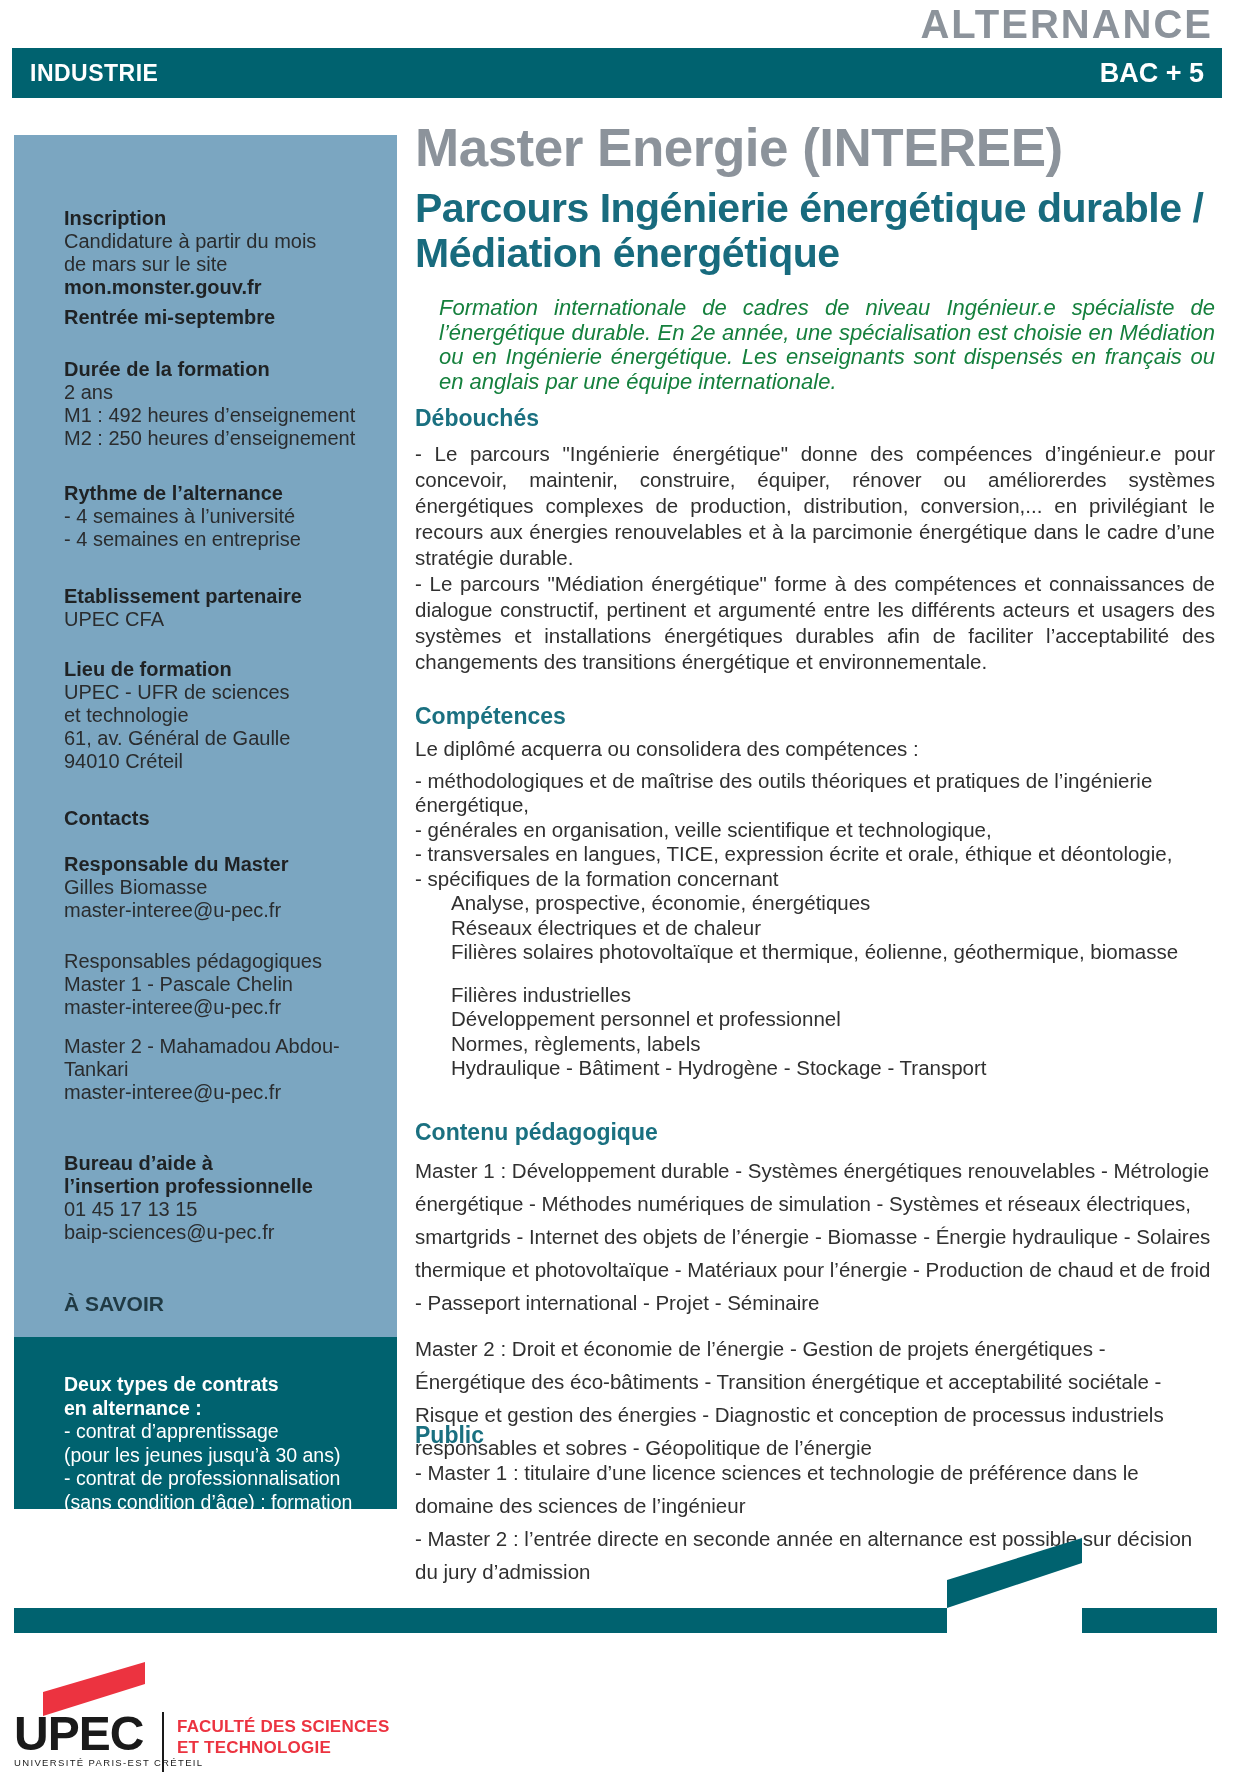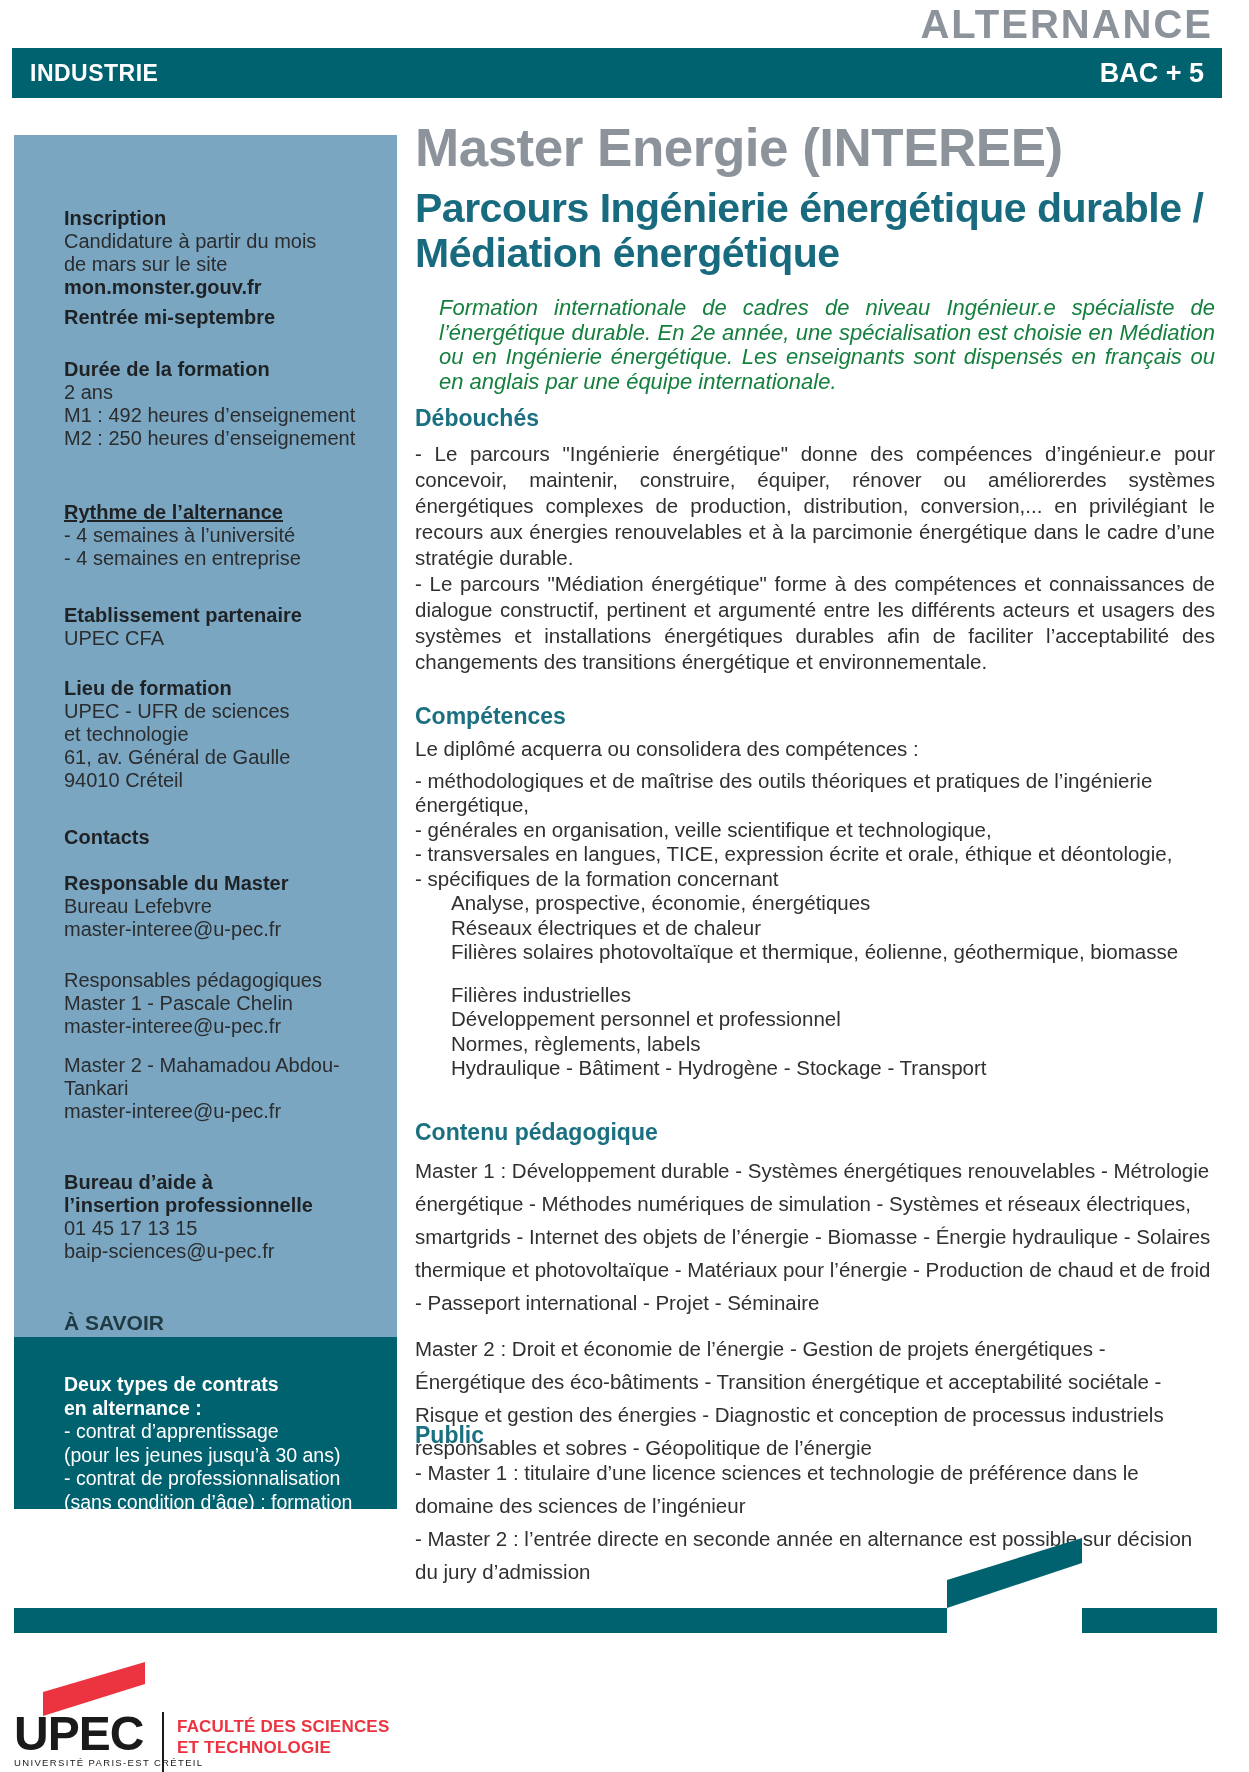--- a/index.html
+++ b/index.html
@@ -22,21 +22,21 @@
   
   .sidebar{
     position:absolute;left:14px;top:135px;width:383px;height:1202px;background:#7BA6C1;
     box-sizing:border-box;padding:72px 26px 0 50px;
     color:#2A2C2E;font-size:20px;line-height:23px;overflow:hidden;
   }
   .sidebar .line{white-space:nowrap;}
   .sb-bold{font-weight:bold;color:#1F2224;}
   .mt7{margin-top:7px;}  .mt16{margin-top:16px;}  .mt23{margin-top:23px;}
   .mt27{margin-top:27px;} .mt28{margin-top:28px;} .mt29{margin-top:29px;}
-  .mt34{margin-top:34px;} .mt48{margin-top:48px;} .mt51{margin-top:51px;text-decoration:underline;}
+  .mt34{margin-top:34px;} .mt48{margin-top:48px;} .mt51{margin-top:32px;}
   .a-savoir{font-weight:bold;color:#203A44;font-size:21px;}
   .savoir-box{
     position:absolute;left:14px;top:1337px;width:383px;height:172px;background:#00626F;
     box-sizing:border-box;padding:36px 20px 0 50px;
     color:#ffffff;font-size:19.5px;line-height:23.5px;overflow:hidden;
   }
   .savoir-box .line{white-space:nowrap;}
   .sb-bold-white{font-weight:bold;}
   
   .main-title{position:absolute;left:415px;top:120px;width:800px;}
@@ -106,21 +106,21 @@
 
     <div class="line sb-bold mt27">Lieu de formation</div>
     <div class="line">UPEC - UFR de sciences</div>
     <div class="line">et technologie</div>
     <div class="line">61, av. Général de Gaulle</div>
     <div class="line">94010 Créteil</div>
 
     <div class="line sb-bold mt34">Contacts</div>
 
     <div class="line sb-bold mt23">Responsable du Master</div>
-    <div class="line">Bureau Lefebvre</div>
+    <div class="line">Gilles Biomasse</div>
     <div class="line">master-interee@u-pec.fr</div>
 
     <div class="line mt28">Responsables pédagogiques</div>
     <div class="line">Master 1 - Pascale Chelin</div>
     <div class="line">master-interee@u-pec.fr</div>
 
     <div class="line mt16">Master 2 - Mahamadou Abdou-</div>
     <div class="line">Tankari</div>
     <div class="line">master-interee@u-pec.fr</div>
 

